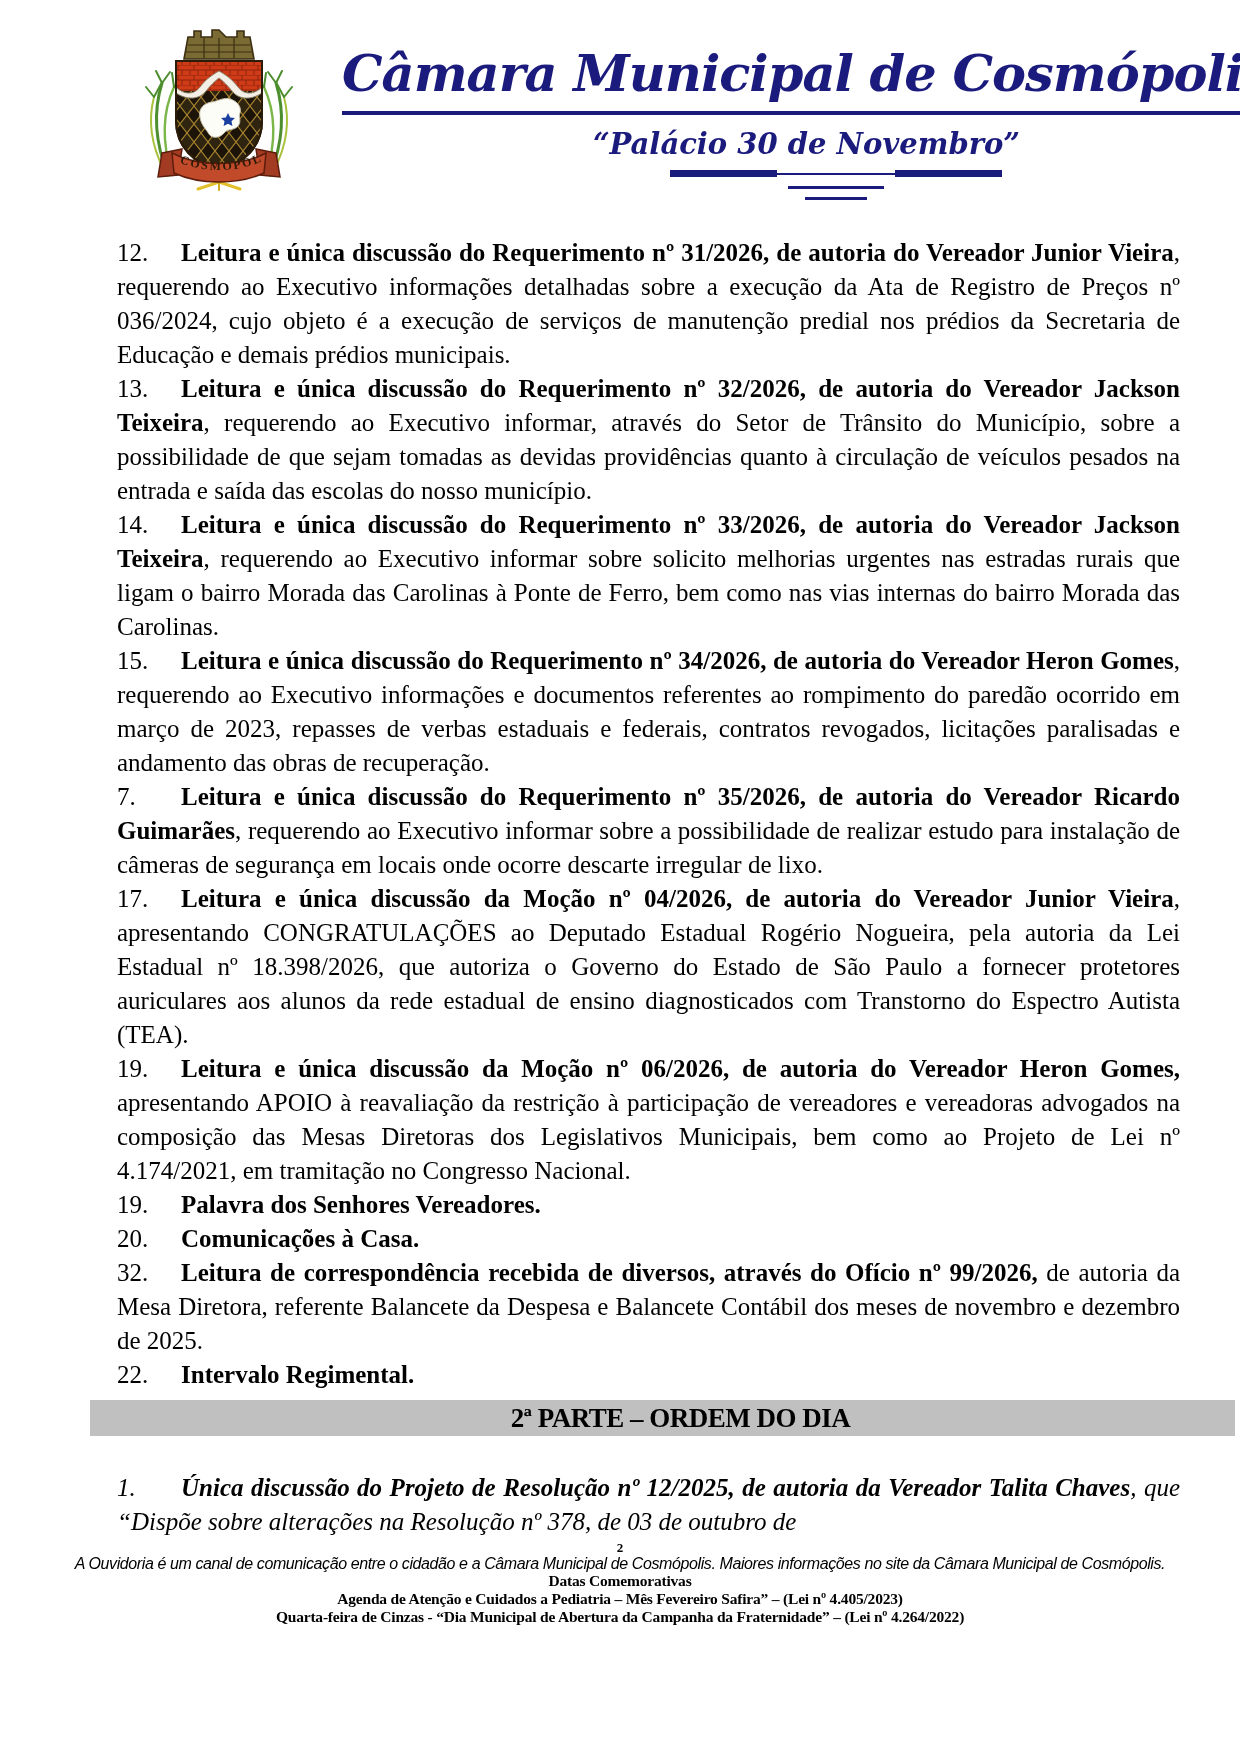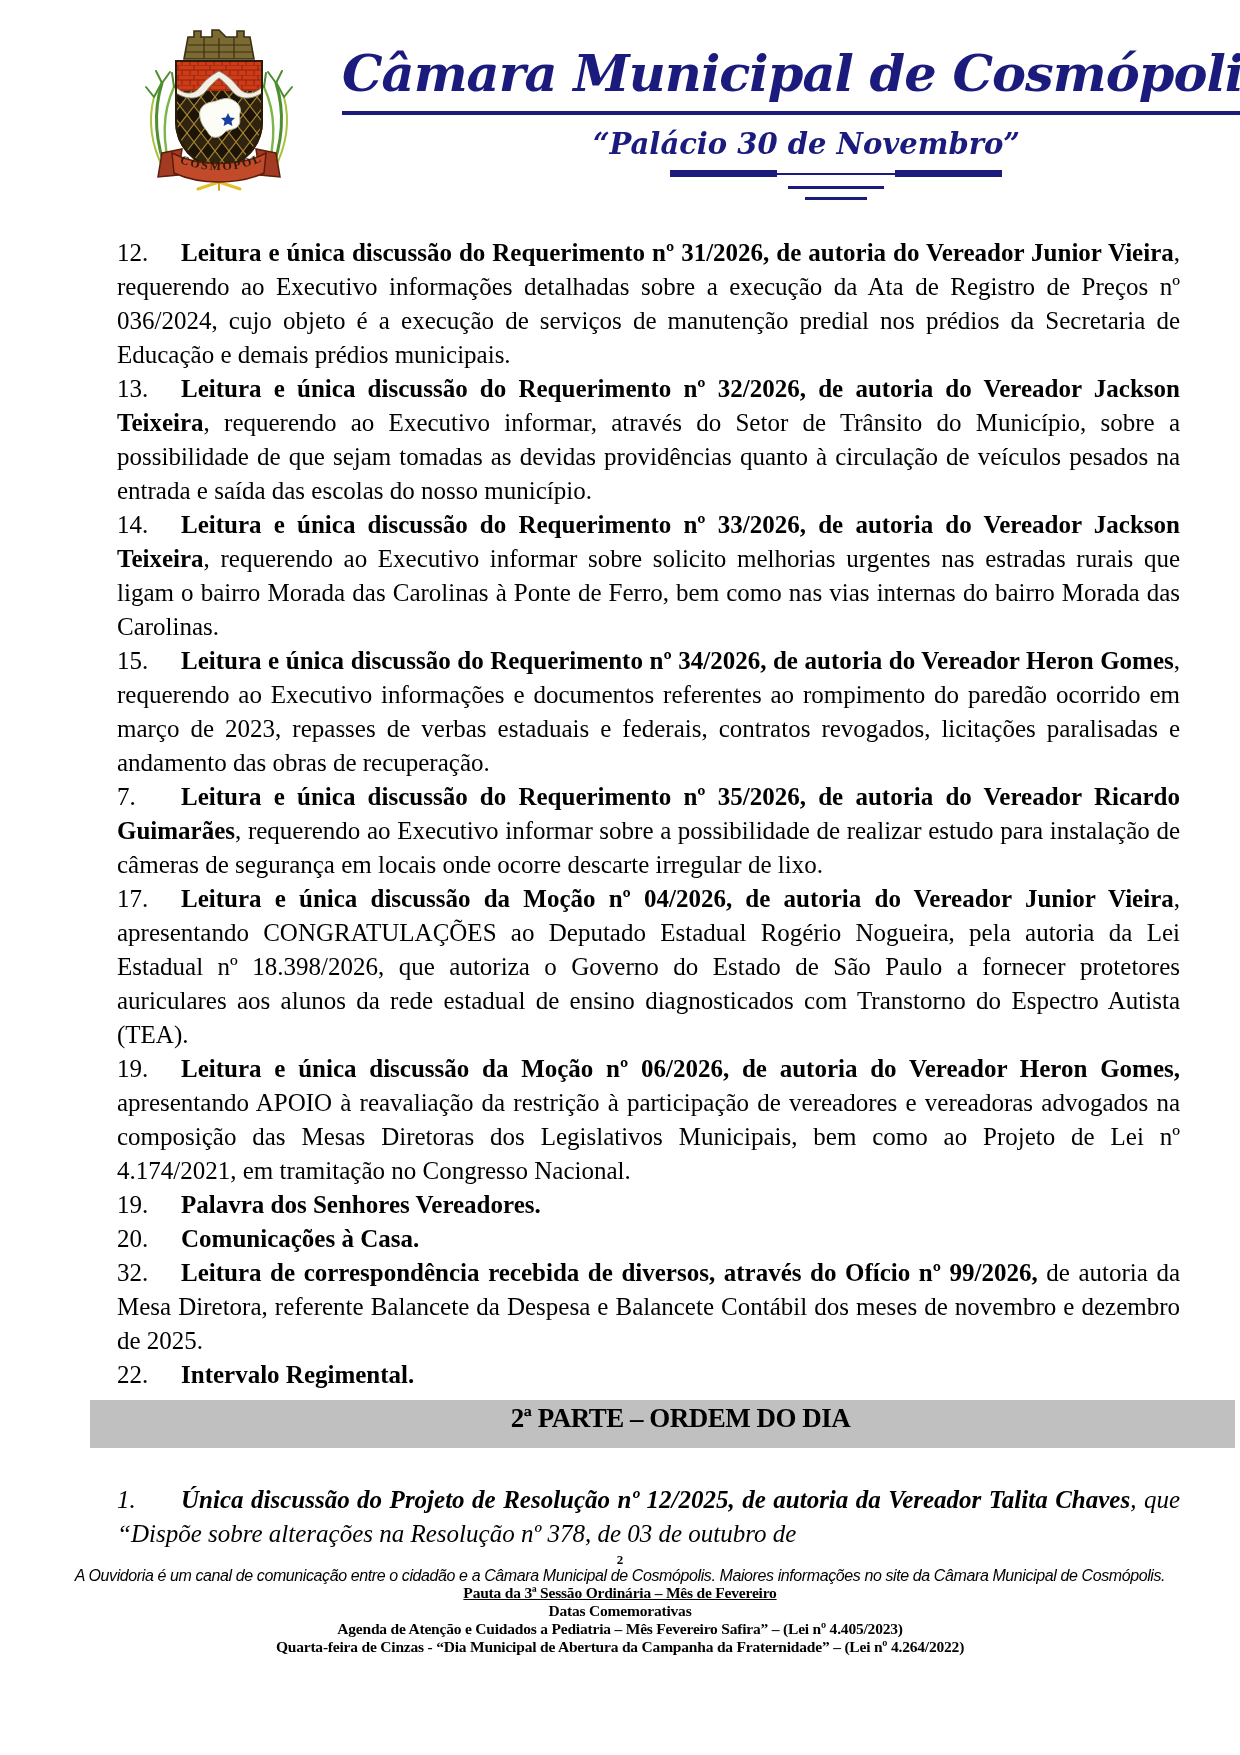--- a/index.html
+++ b/index.html
@@ -57,21 +57,21 @@
   .item{margin:0;text-align:justify;}
   .item .num{display:inline-block;width:64px;font-weight:normal;}
   .item b{font-weight:bold;}
   .section-banner{
     margin:8px -55px 0 -27px;
     background:#c0c0c0;
     text-align:center;
     font-weight:bold;
     font-size:27px;
     line-height:36px;
-    height:48px;
+    height:36px;
     letter-spacing:-0.5px;
     padding-left:36px;
   }
   .part2 .item:first-child{margin-top:35px;font-style:italic;}
   
   .footer{margin-top:1px;text-align:center;}
   .f-page{font-weight:bold;font-size:13px;line-height:16px;}
   .f-ouvidoria{
     font-family:"Liberation Sans",sans-serif;
     font-style:italic;
@@ -183,19 +183,18 @@
       </div>
     <div class="section-banner">2ª PARTE – ORDEM DO DIA</div>
     <div id="part2" class="part2">
         <p class="item"><span class="num">1.</span><b>Única discussão do Projeto de Resolução nº 12/2025, de autoria da Vereador Talita Chaves</b><span>, que “Dispõe sobre alterações na Resolução nº 378, de 03 de outubro de</span></p>
       </div>
   </div>
 
   <div class="footer">
     <div class="f-page">2</div>
     <div class="f-ouvidoria">A Ouvidoria é um canal de comunicação entre o cidadão e a Câmara Municipal de Cosmópolis. Maiores informações no site da Câmara Municipal de Cosmópolis.</div>
-    <div class="f-bold f-pauta">Pauta da 3ª Sessão Ordinária – Mês de Fevereiro</div>
     <div class="f-bold">Datas Comemorativas</div>
     <div class="f-bold">Agenda de Atenção e Cuidados a Pediatria – Mês Fevereiro Safira” – (Lei nº 4.405/2023)</div>
     <div class="f-bold">Quarta-feira de Cinzas - “Dia Municipal de Abertura da Campanha da Fraternidade” – (Lei nº 4.264/2022)</div>
   </div>
 
 </div>
 
 </body></html>

